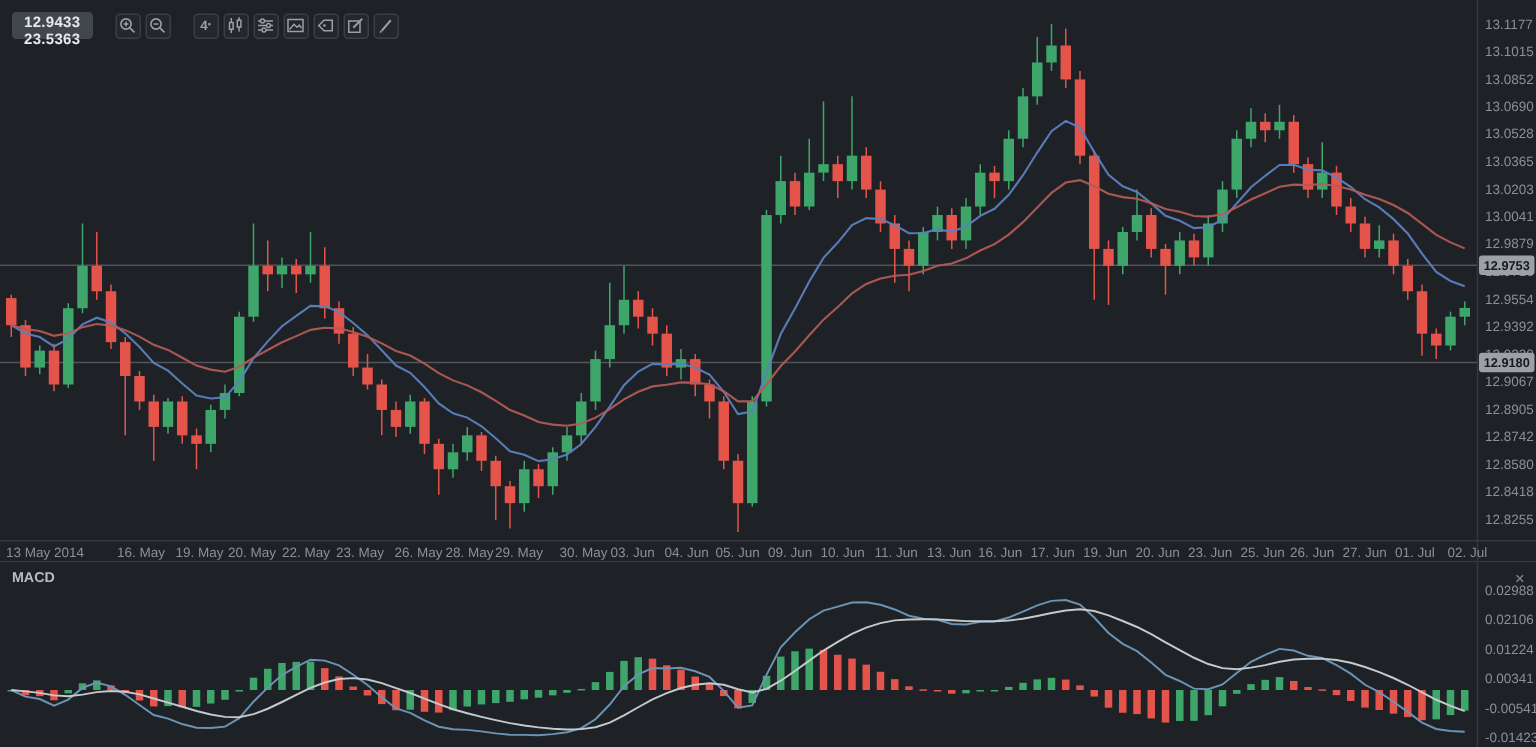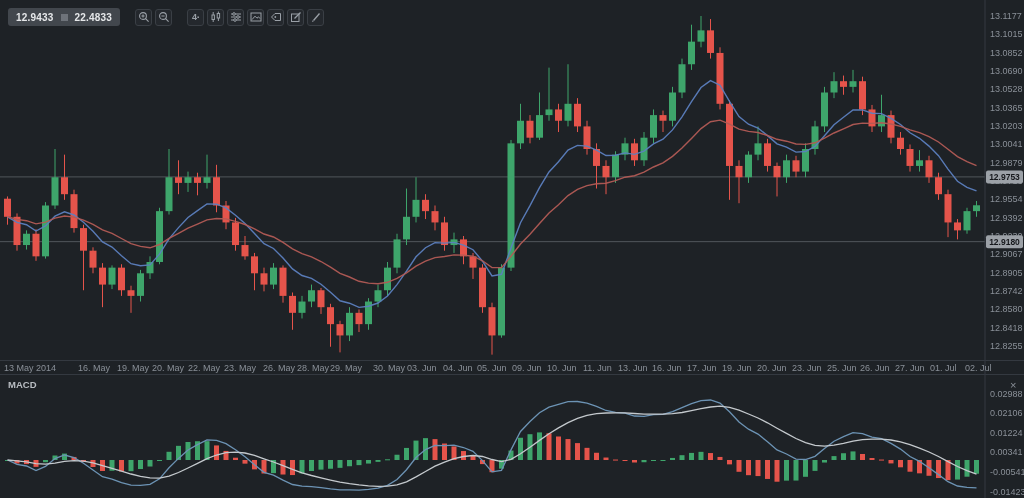--- a/index.html
+++ b/index.html
@@ -3,21 +3,21 @@
 <meta charset="utf-8">
 <style>
   html,body{margin:0;padding:0;background:#16181c;}
   .app{position:relative;width:1024px;height:498px;background:#1e2226;overflow:hidden;
        font-family:"Liberation Sans",sans-serif;}
   svg{position:absolute;left:0;display:block;}
   #main-svg{top:0;}
   #macd-svg{top:375px;}
   .toolbar{position:absolute;top:8px;left:8px;display:flex;align-items:center;gap:3px;z-index:5;}
   .price-box{display:flex;align-items:center;background:#42474d;border-radius:3px;
-             padding:2px 8px;height:14px;font-size:10px;font-weight:bold;color:#e6e8ea;letter-spacing:.2px;}
+             padding:2px 8px;height:14px;font-size:10px;font-weight:bold;color:#e6e8ea;letter-spacing:.2px;flex-direction:column;}
   .price-box .sq{width:7px;height:7px;background:#6e737a;margin:0 7px;display:inline-block;}
   .tb{width:17px;height:17px;background:#24282d;border:1px solid #3a3f45;border-radius:3px;
       display:flex;align-items:center;justify-content:center;padding:0;cursor:pointer;box-sizing:border-box;}
   .tb svg{position:static;}
   .tb .tf{font-size:9px;font-weight:bold;color:#9aa0a7;line-height:1;}
   .tb .sup{font-size:6px;color:#9aa0a7;vertical-align:super;line-height:1;}
   .spacer{width:9px;}
 </style>
 </head>
 <body>
@@ -613,21 +613,21 @@
       <text x="990" y="100.02222222222223" fill="#8a9098" font-size="9">-0.00541</text>
       <text x="990" y="119.62222222222222" fill="#8a9098" font-size="9">-0.01423</text>
       <text x="8" y="13" fill="#b9bdc2" font-size="9.5" font-weight="bold">MACD</text>
       <text x="1010" y="14" fill="#8a9098" font-size="11">×</text>
     </svg>
 
   <div class="toolbar">
     <div class="price-box">
       <span>12.9433</span>
       <span class="sq"></span>
-      <span>22.4833</span>
+      <span>23.5363</span>
     </div>
     <div class="spacer"></div>
     <button class="tb">
       <svg width="12" height="12" viewBox="0 0 12 12">
         <circle cx="5" cy="5" r="3.4" fill="none" stroke="#9aa0a7" stroke-width="1.1"></circle>
         <line x1="7.6" y1="7.6" x2="10.6" y2="10.6" stroke="#9aa0a7" stroke-width="1.1"></line>
         <line x1="3.4" y1="5" x2="6.6" y2="5" stroke="#9aa0a7" stroke-width="1"></line>
         <line x1="5" y1="3.4" x2="5" y2="6.6" stroke="#9aa0a7" stroke-width="1"></line>
       </svg>
     </button>

